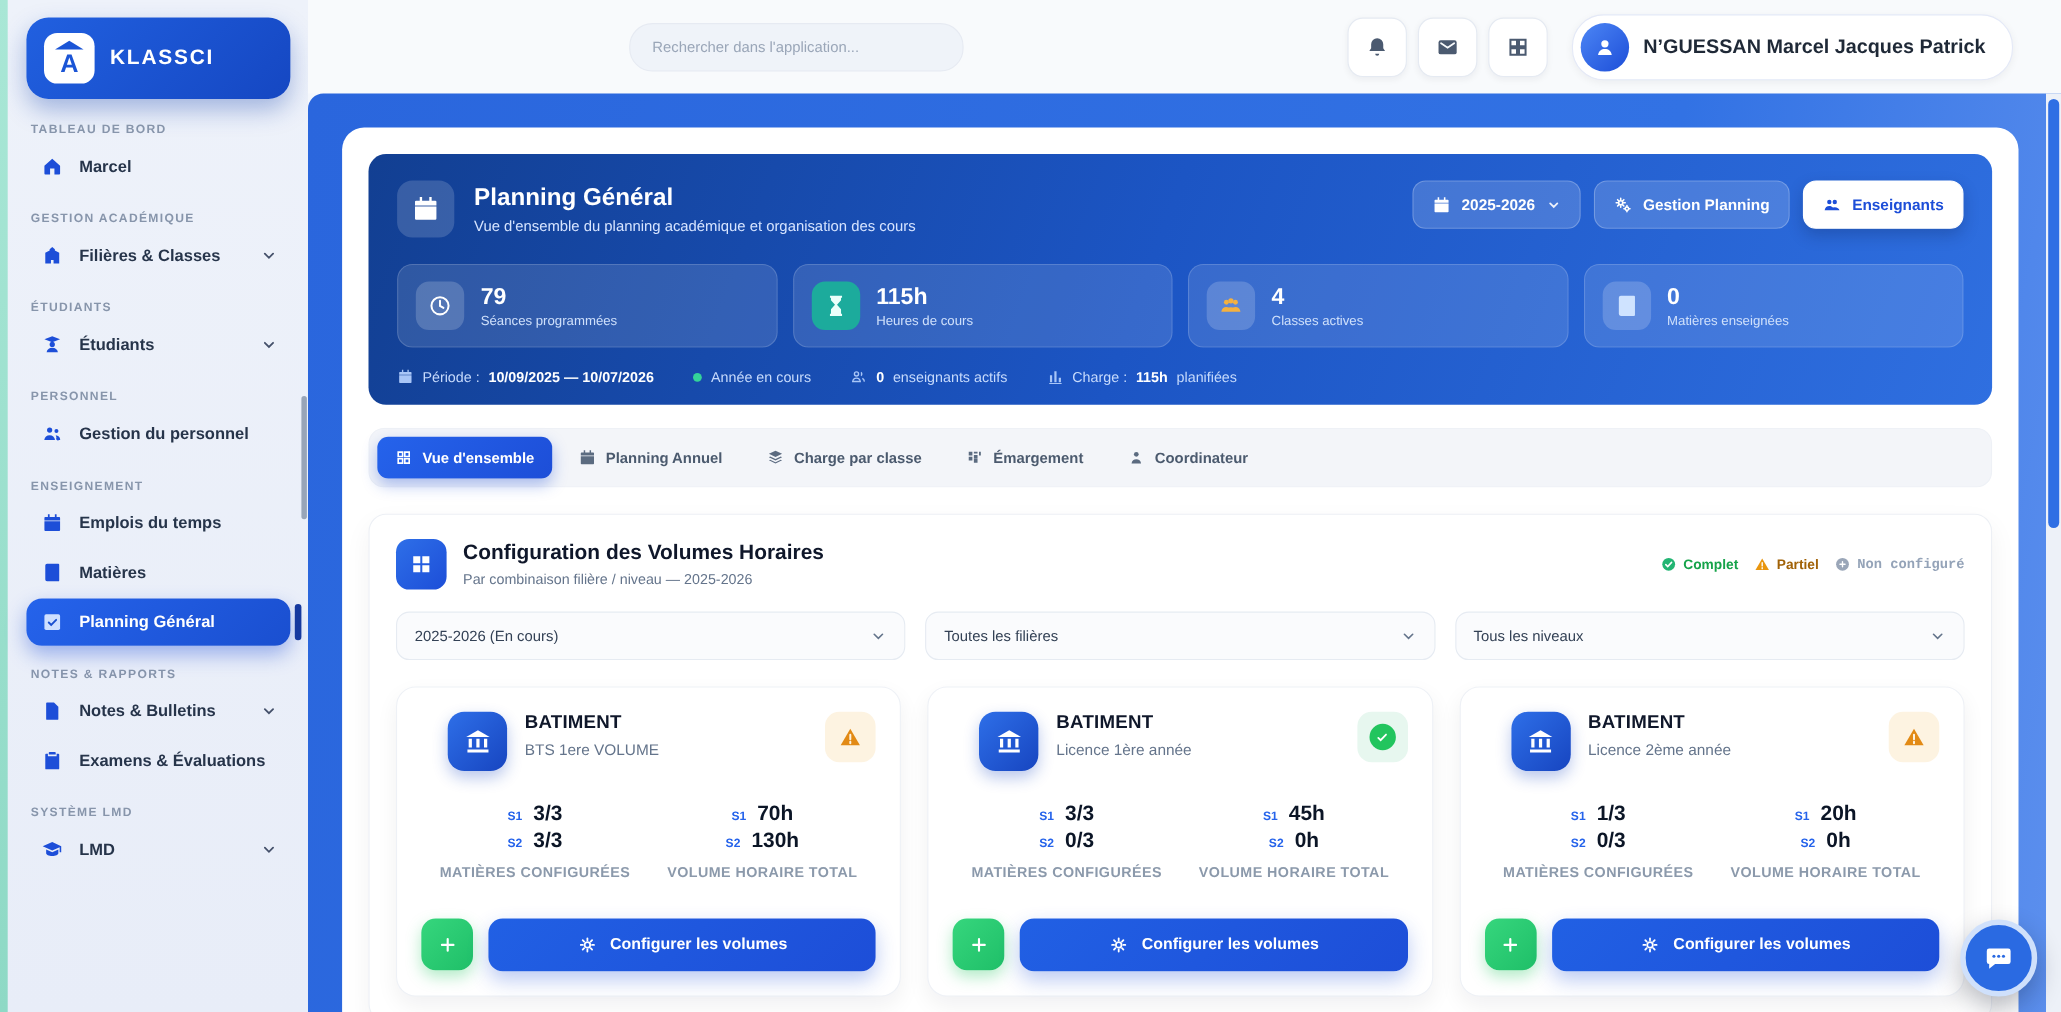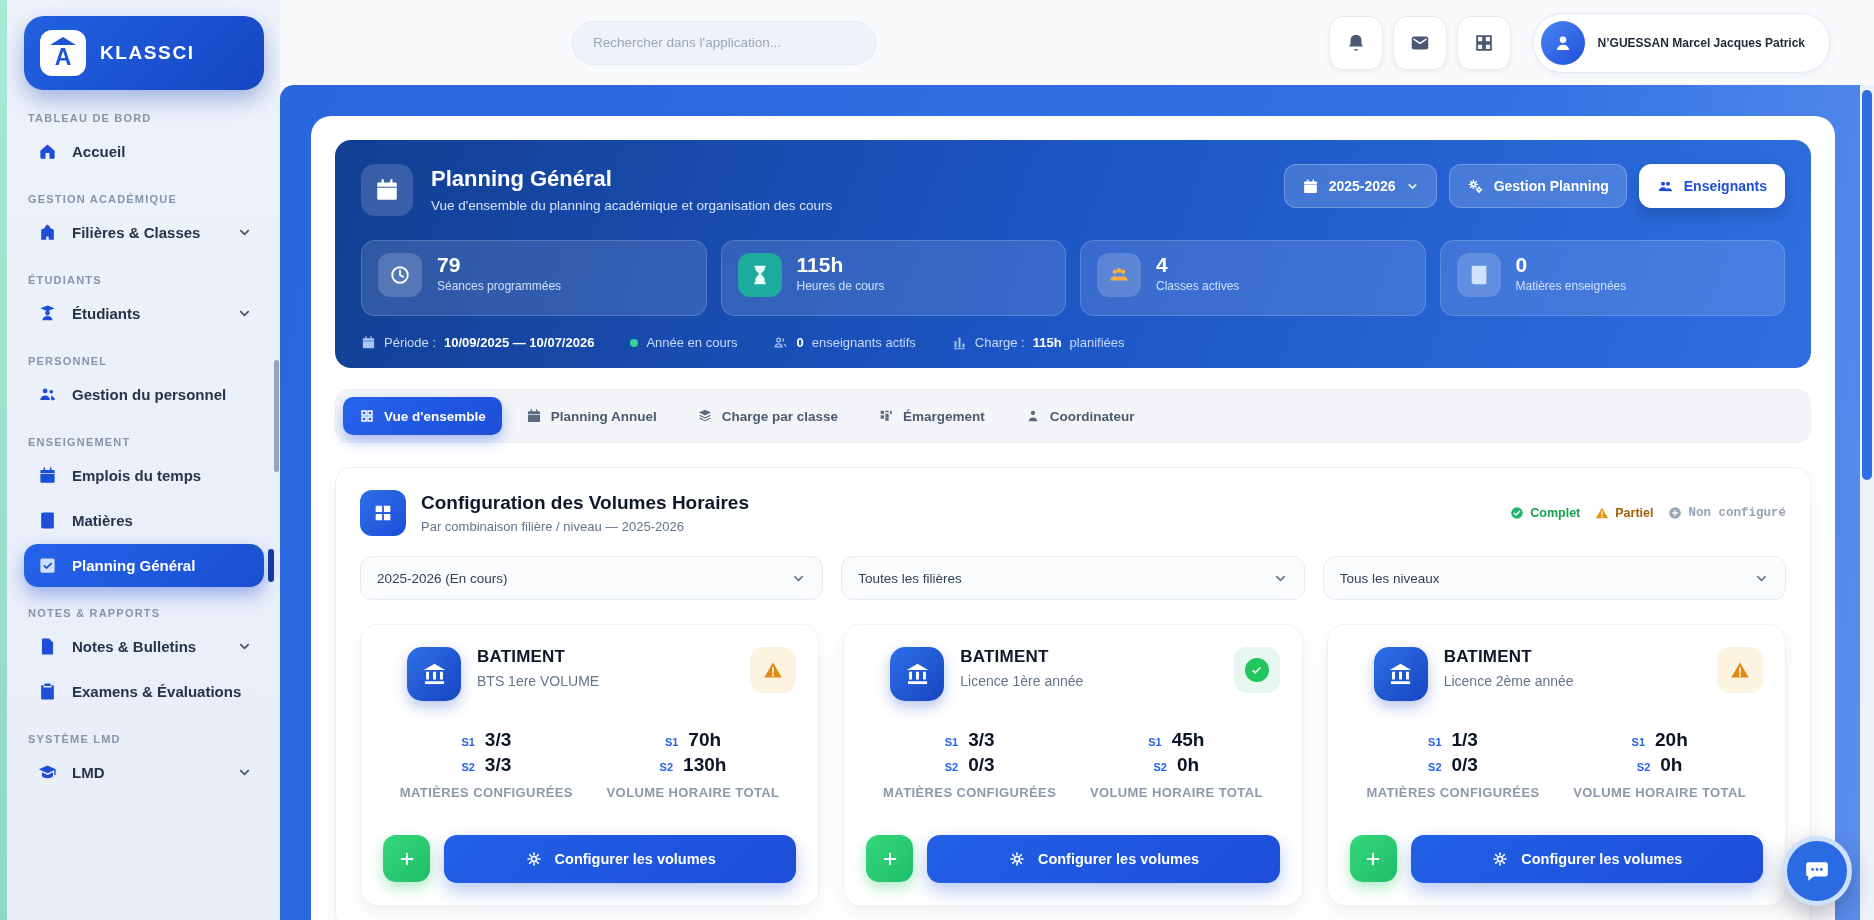--- a/index.html
+++ b/index.html
@@ -28,40 +28,40 @@
   .main{position:relative;flex:1;height:100%;}
   .topbar{height:85px;background:#f8fafc;display:flex;align-items:center;box-sizing:border-box;padding-right:44px;}
   .search-input{margin-left:292px;width:262px;height:42px;background:#eff3f9;border:1px solid #e6eaf2;border-radius:21px;padding:0 20px;font-size:13.5px;color:#64748b;outline:none;font-family:inherit;}
   .search-input::placeholder{color:#9aa6b8;}
   .topbar-right{margin-left:auto;display:flex;align-items:center;gap:10px;}
   .icon-btn{width:52px;height:52px;background:#fff;border:1px solid #e5eaf2;border-radius:14px;display:flex;align-items:center;justify-content:center;color:#4b5a70;box-shadow:0 2px 6px rgba(15,23,42,.05);cursor:pointer;}
   .icon-btn svg{width:22px;height:22px;}
   .user-chip{display:flex;align-items:center;gap:13px;height:58px;border-radius:29px;background:#fff;border:1px solid #e4e9f7;padding:0 24px 0 7px;box-shadow:0 2px 8px rgba(15,23,42,.06);margin-left:12px;cursor:pointer;}
   .avatar{width:44px;height:44px;border-radius:50%;background:linear-gradient(135deg,#4c86f5,#1d4ed8);display:flex;align-items:center;justify-content:center;}
   .avatar svg{width:22px;height:22px;}
-  .user-name{font-size:12px;font-weight:700;color:#1f2937;}
+  .user-name{font-size:18px;font-weight:700;color:#1f2937;}
 
   .canvas{position:absolute;top:85px;left:0;right:0;bottom:0;background:linear-gradient(100deg,#2a66dd 0%,#3272e4 72%,#5d90ee 100%);border-top-left-radius:14px;overflow:hidden;}
   .sheet{position:absolute;left:31px;right:39px;top:31px;bottom:-60px;background:#fff;border-radius:20px 20px 0 0;padding:24px;box-sizing:border-box;}
 
   
   .hero{background:linear-gradient(110deg,#123f92 0%,#1c55c4 48%,#2f6fe0 100%);border-radius:16px;padding:24px 26px 18px;color:#fff;}
   .hero-top{display:flex;align-items:flex-start;}
   .hero-ic{width:52px;height:52px;border-radius:14px;background:rgba(255,255,255,.16);display:flex;align-items:center;justify-content:center;color:#fff;}
   .hero-ic svg{width:26px;height:26px;}
   .hero-titles{margin-left:18px;}
   .hero-title{font-size:22px;font-weight:800;margin:2px 0 6px;}
   .hero-sub{font-size:13.5px;color:#d6e4ff;}
   .hero-actions{margin-left:auto;display:flex;gap:12px;align-items:center;}
   .hbtn{height:42px;border-radius:12px;background:rgba(255,255,255,.16);border:1px solid rgba(255,255,255,.24);color:#fff;font-weight:700;font-size:14px;display:flex;align-items:center;gap:10px;padding:0 17px;cursor:pointer;}
   .hbtn svg{width:17px;height:17px;}
   .hbtn .caret{width:13px;height:13px;opacity:.9;}
   .hbtn.white{background:#fff;color:#1d4ed8;border-color:#fff;box-shadow:0 6px 14px rgba(10,30,80,.25);}
   .hero-stats{display:flex;gap:14px;margin-top:24px;}
-  .stat{flex:1;background:rgba(255,255,255,.12);border:1px solid rgba(255,255,255,.16);border-radius:14px;display:flex;align-items:flex-start;gap:15px;padding:12px 16px;height:76px;box-sizing:border-box;}
+  .stat{flex:1;background:rgba(255,255,255,.12);border:1px solid rgba(255,255,255,.16);border-radius:14px;display:flex;align-items:center;gap:15px;padding:12px 16px;height:76px;box-sizing:border-box;}
   .stat-ic{width:44px;height:44px;border-radius:12px;display:flex;align-items:center;justify-content:center;flex:none;}
   .stat-ic svg{width:22px;height:22px;}
   .ic-glass{background:rgba(255,255,255,.18);color:#fff;}
   .ic-teal{background:#1cab9c;color:#eafffa;}
   .ic-amber{background:rgba(255,255,255,.18);color:#f5b13f;}
   .ic-pale{background:rgba(255,255,255,.18);color:#cfe3ff;}
   .stat-val{font-size:21px;font-weight:800;line-height:1.1;}
   .stat-lbl{font-size:12px;color:#cfe0fb;margin-top:3px;}
   .hero-meta{display:flex;align-items:center;gap:36px;margin-top:19px;font-size:13px;color:#c6dafc;}
   .meta-bit{display:flex;align-items:center;gap:8px;}
@@ -138,21 +138,21 @@
         <div class="logo-A">A</div>
       </div>
       <div class="logo-name">KLASSCI</div>
     </div>
 
     <div class="nav-label">TABLEAU DE BORD</div>
     <div class="nav-item">
       <svg class="nico" viewBox="0 0 24 24" fill="currentColor">
           <path d="M3 11 12 3l9 8v9a1 1 0 0 1-1 1h-5.5v-7h-5v7H4a1 1 0 0 1-1-1z"></path>
         </svg>
-      <span>Accueil</span>
+      <span>Marcel</span>
     </div>
 
     <div class="nav-label">GESTION ACADÉMIQUE</div>
     <div class="nav-item">
       <svg class="nico" viewBox="0 0 24 24" fill="currentColor">
           <path d="M4 21V8.5L9 6V4.5L12 2l3 2.5V6l5 2.5V21h-6.5v-4h-3v4zM7 11h2v2H7zm8 0h2v2h-2z"></path>
         </svg>
       <span>Filières &amp; Classes</span>
       <svg class="chev" viewBox="0 0 24 24" fill="none" stroke="currentColor" stroke-width="2.6" stroke-linecap="round">
           <path d="m6 9 6 6 6-6"></path>

